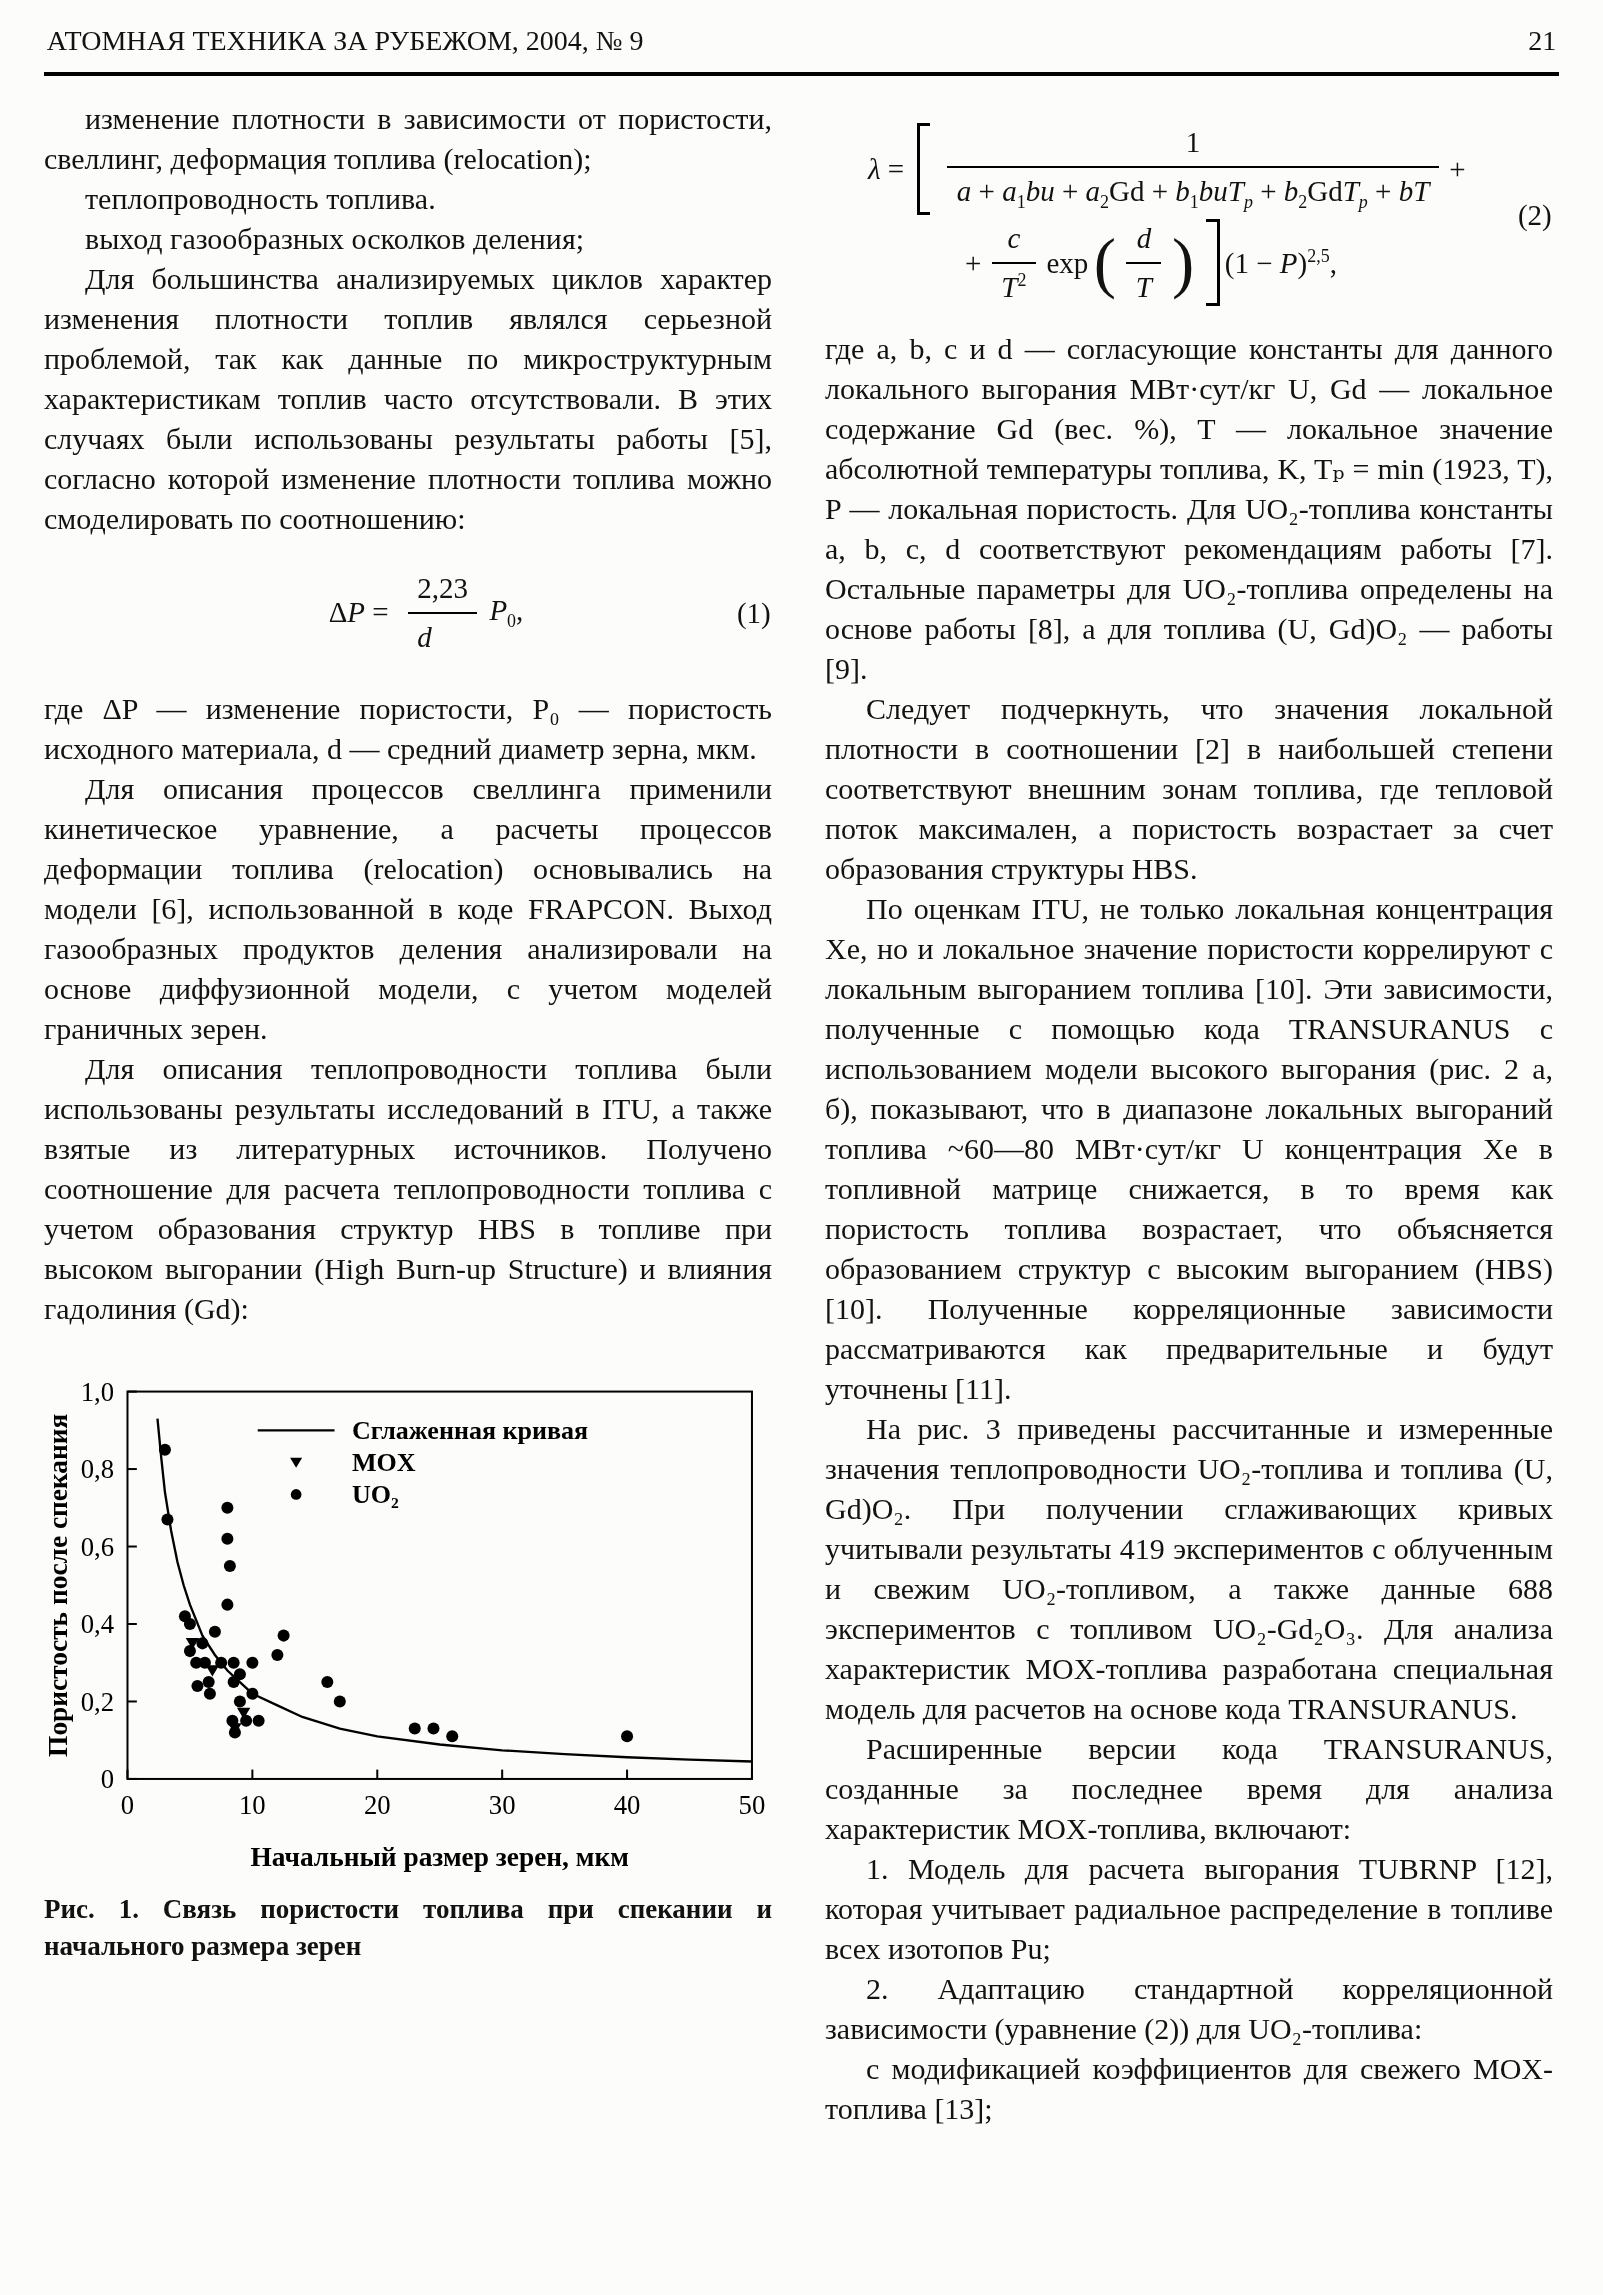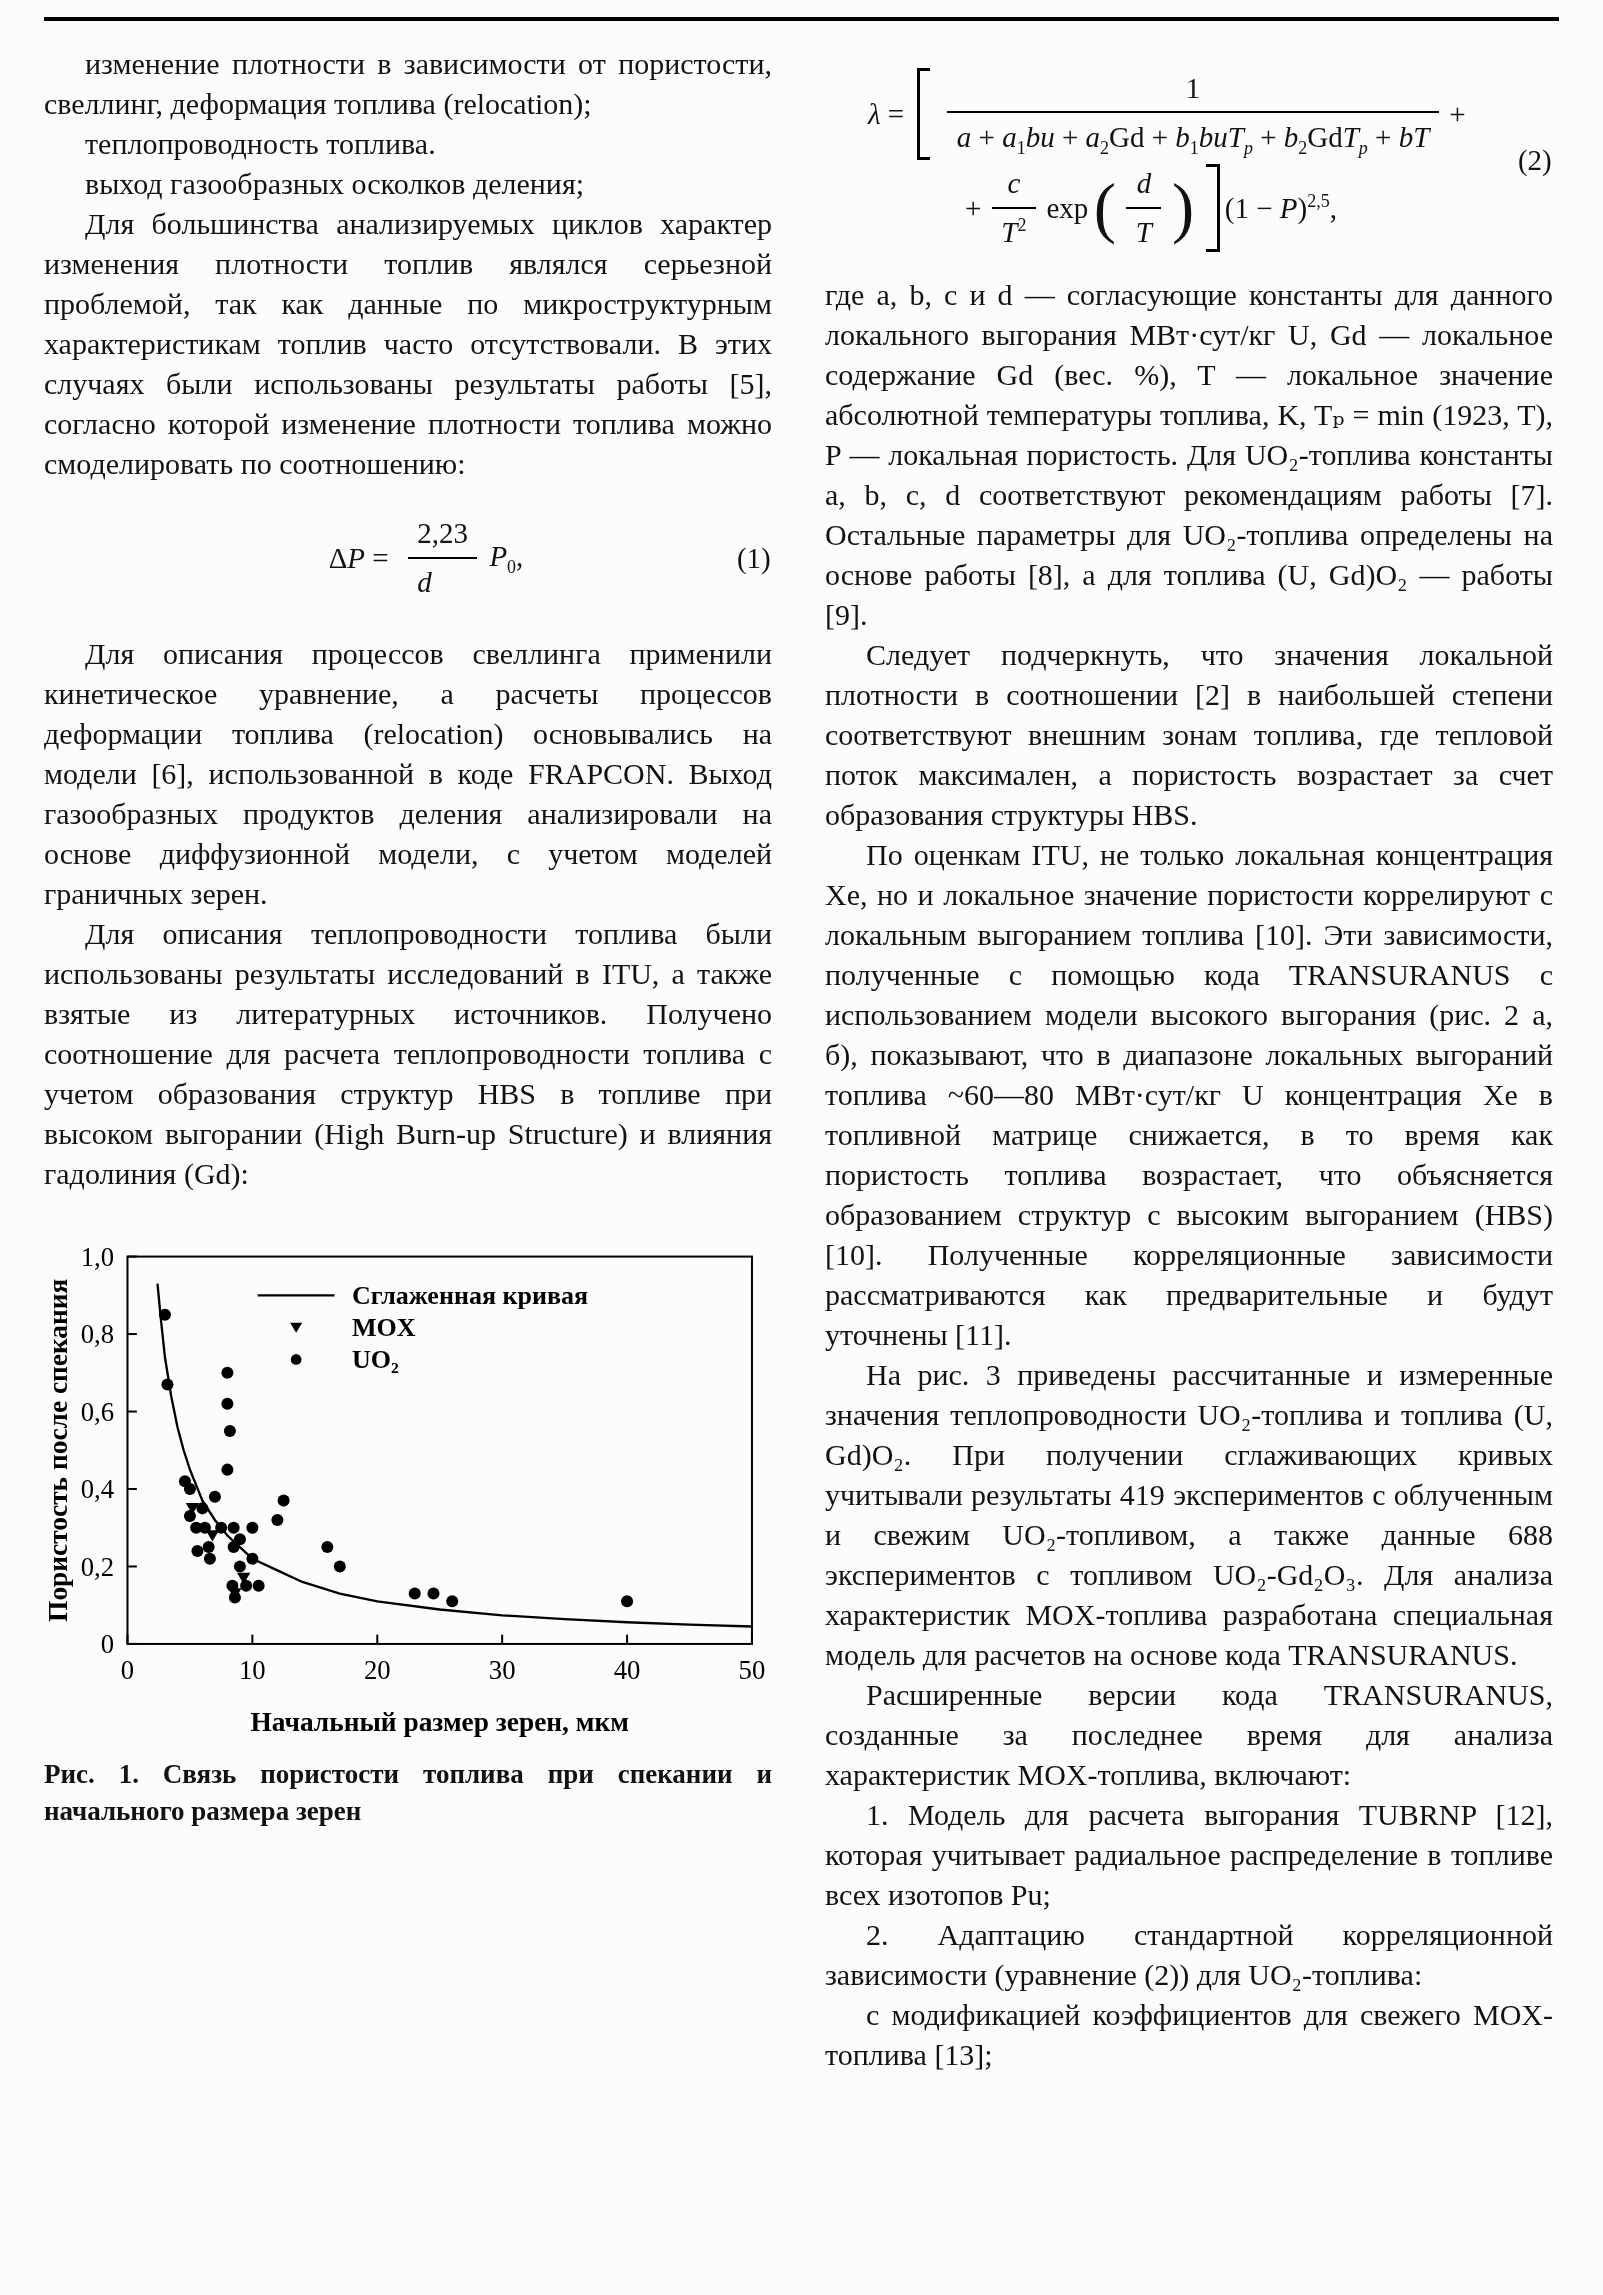--- a/index.html
+++ b/index.html
@@ -59,20 +59,24 @@
   #chart-svg .legend-label { font-size:39px; font-weight:bold; }
   .fig-caption {
     margin-top:7px; font-weight:bold; font-size:27px; line-height:37px; text-align:justify;
   }
 </style>
 </head>
 <body>
 
 <div class="page">
 
+  <header class="running-head">
+    <span>АТОМНАЯ ТЕХНИКА ЗА РУБЕЖОМ, 2004, № 9</span>
+    <span>21</span>
+  </header>
   <div class="rule"></div>
 
   <div class="columns">
 
     <section class="col">
       <p class="just ind">изменение плотности в зависимости от пористости, свеллинг, деформация топлива (relocation);</p>
       <p class="just ind">теплопроводность топлива.</p>
       <p class="just ind">выход газообразных осколков деления;</p>
 
       <p class="just ind">Для большинства анализируемых циклов характер изменения плотности топлив являлся серьезной проблемой, так как данные по микроструктурным характеристикам топлив часто отсутствовали. В этих случаях были использованы результаты работы [5], согласно которой изменение плотности топлива можно смоделировать по соотношению:</p>
@@ -82,20 +86,21 @@
           <span class="tok"><span class="up">Δ</span><span>P</span><span class="up"> = </span></span>
           <span class="frac">
               <span class="num tok"><span class="up">2,23</span></span>
               <span class="den tok"><span>d</span></span>
             </span>
           <span class="tok"><span>P</span><sub class="up">0</sub><span class="up">,</span></span>
         </span>
         <span class="eq-number">(1)</span>
       </div>
 
+      <p class="just">где ΔP — изменение пористости, P₀ — пористость исходного материала, d — средний диаметр зерна, мкм.</p>
       <p class="just ind">Для описания процессов свеллинга применили кинетическое уравнение, а расчеты процессов деформации топлива (relocation) основывались на модели [6], использованной в коде FRAPCON. Выход газообразных продуктов деления анализировали на основе диффузионной модели, с учетом моделей граничных зерен.</p>
       <p class="just ind">Для описания теплопроводности топлива были использованы результаты исследований в ITU, а также взятые из литературных источников. Получено соотношение для расчета теплопроводности топлива с учетом образования структур HBS в топливе при высоком выгорании (High Burn-up Structure) и влияния гадолиния (Gd):</p>
 
       <figure class="figure">
         <svg id="chart-svg" width="728" height="518" viewBox="0 0 1090 775" style="font-size:45px">
             <rect x="125" y="38" width="935" height="580" fill="none" stroke="#000" stroke-width="3"></rect>
             <line x1="125" y1="618" x2="125" y2="604" stroke="#000" stroke-width="3"></line>
             <text x="125" y="670" text-anchor="middle" class="tick">0</text>
             <line x1="312" y1="618" x2="312" y2="604" stroke="#000" stroke-width="3"></line>
             <text x="312" y="670" text-anchor="middle" class="tick">10</text>

